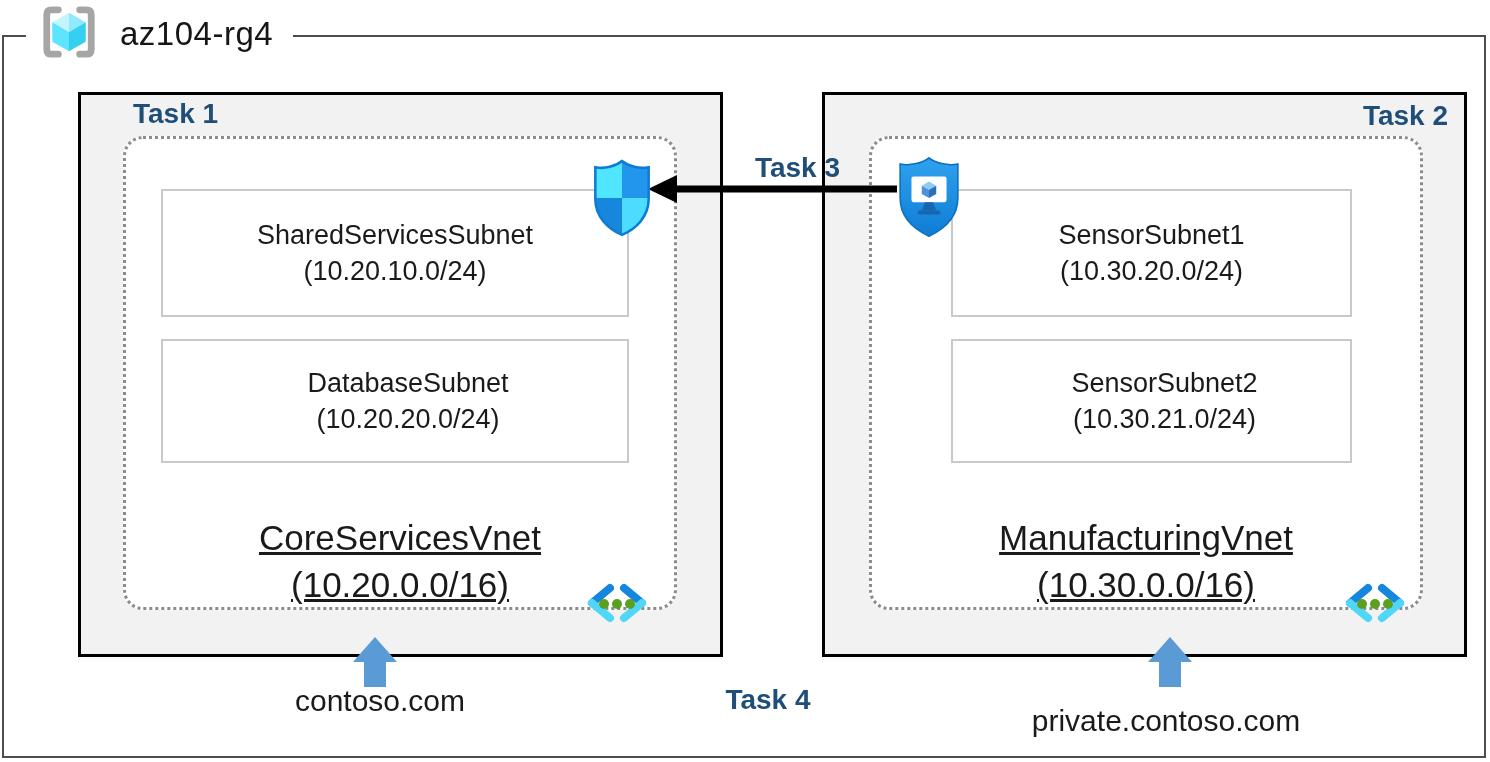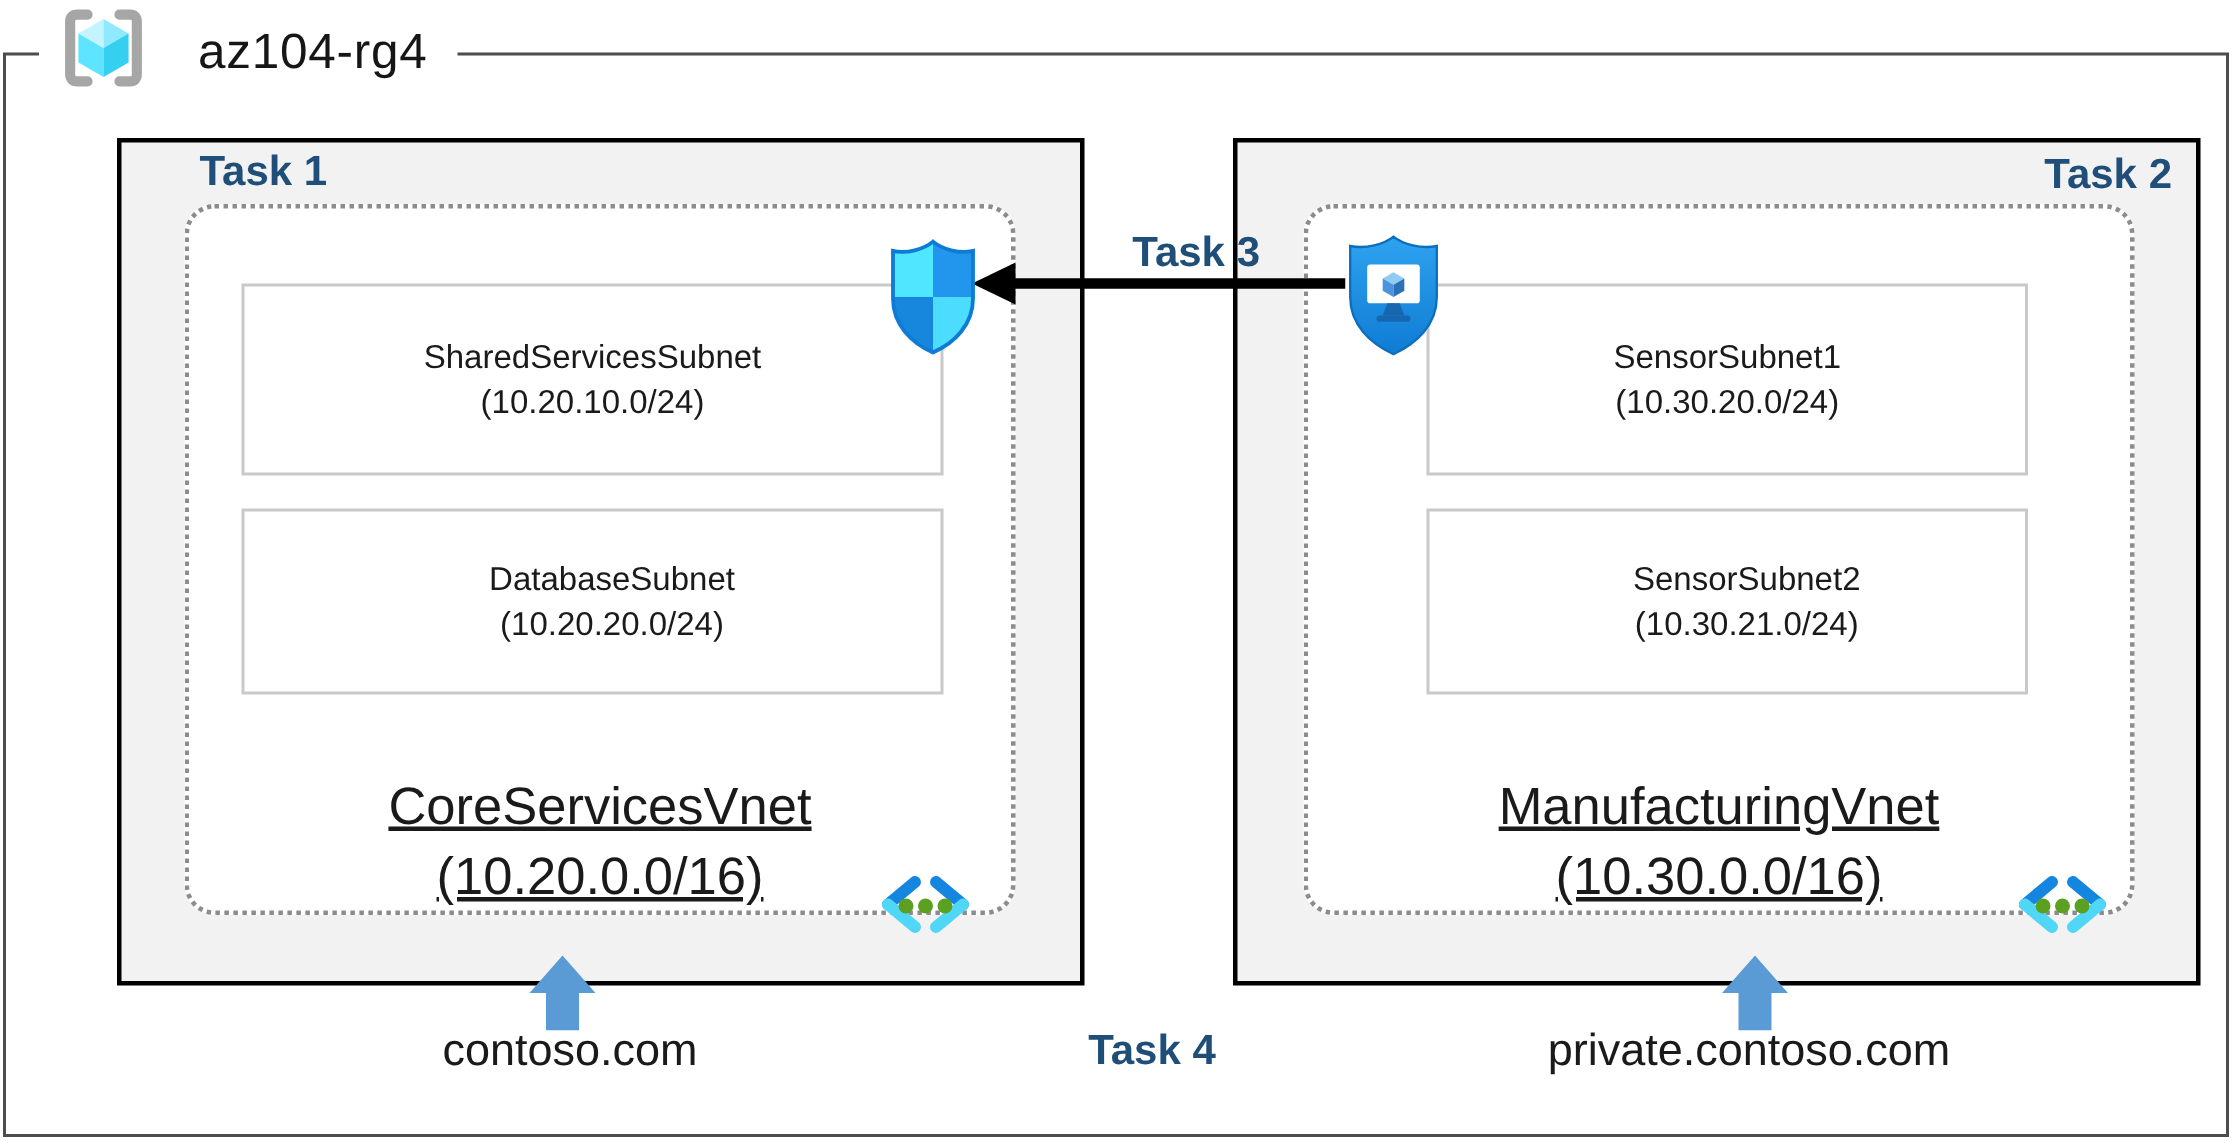--- a/index.html
+++ b/index.html
@@ -3,21 +3,21 @@
 <meta charset="utf-8">
 <style>
   * { margin:0; padding:0; box-sizing:border-box; }
   html,body { width:1490px; height:762px; background:#ffffff; font-family:"Liberation Sans", sans-serif; overflow:hidden; }
   .stage { position:relative; width:1490px; height:762px; background:#fff; }
 
   
   .rg-border { position:absolute; left:2px; top:35px; width:1484px; height:723px;
                border:2px solid #4d4d4d; }
   .rg-label { position:absolute; left:26px; top:2px; height:64px; display:flex; align-items:center;
-              gap:32px; background:#ffffff; padding:0 20px 0 12px; z-index:4; }
+              gap:20px; background:#ffffff; padding:0 20px 0 12px; z-index:4; }
   .rg-name { font-size:33px; color:#161616; letter-spacing:0.5px; }
 
   
   .task-box { position:absolute; top:92px; width:645px; height:565px; background:#f2f2f2;
               border:3px solid #000000; }
   .task-box.left { left:78px; }
   .task-box.right { left:822px; }
   .task-label { position:absolute; font-size:28px; font-weight:bold; color:#1f4e79; z-index:3; }
   .task-label.t1 { left:93px; top:98px;margin-left:40px; }
   .task-label.t2 { left:1332px; top:100px; width:116px; text-align:right; }
@@ -26,21 +26,21 @@
 
   
   .vnet-dashed { position:absolute; top:136px; width:554px; height:474px; background:#ffffff;
                  border:3px dotted #8c8c8c; border-radius:20px; }
   .vnet-dashed.left { left:123px; }
   .vnet-dashed.right { left:869px; }
 
   
   .subnet { position:absolute; background:#ffffff; border:2px solid #c9c9c9;
             display:flex; flex-direction:column; justify-content:center; align-items:center;
-            font-size:22px; color:#1a1a1a; line-height:1.35; text-align:center; }
+            font-size:27px; color:#1a1a1a; line-height:1.35; text-align:center; }
   .subnet.l { left:161px; width:468px; }
   .subnet.r { left:951px; width:401px; }
   .subnet.row1 { top:189px; height:128px; }
   .subnet.row2 { top:339px; height:124px;padding-left:26px; }
 
   
   .vnet-caption { position:absolute; top:514px; width:554px; text-align:center;
                   font-size:35px; color:#1a1a1a; line-height:1.35;text-decoration:underline; }
   .vnet-caption.left { left:123px; }
   .vnet-caption.right { left:869px; }
@@ -51,21 +51,21 @@
   .vmshield-pos { left:896px; top:154px; }
   .vneticon-left-pos { left:583px; top:581px; }
   .vneticon-right-pos { left:1341px; top:581px; }
   .arrow3-pos { left:647px; top:170px; z-index:5; }
   .uparrow-left-pos { left:353px; top:637px; z-index:5; }
   .uparrow-right-pos { left:1148px; top:637px; z-index:5; }
 
   
   .dns-label { position:absolute; top:684px; text-align:center; font-size:30px; color:#1a1a1a; }
   .dns-label.left { left:255px; width:250px; }
-  .dns-label.right { left:1006px; width:320px; }
+  .dns-label.right { left:1006px; width:320px;margin-top:20px; }
 </style>
 </head>
 <body>
 
 <div class="stage">
 
   <div class="rg-border"></div>
 
   <div class="rg-label">
     <span class="icon-rg">

